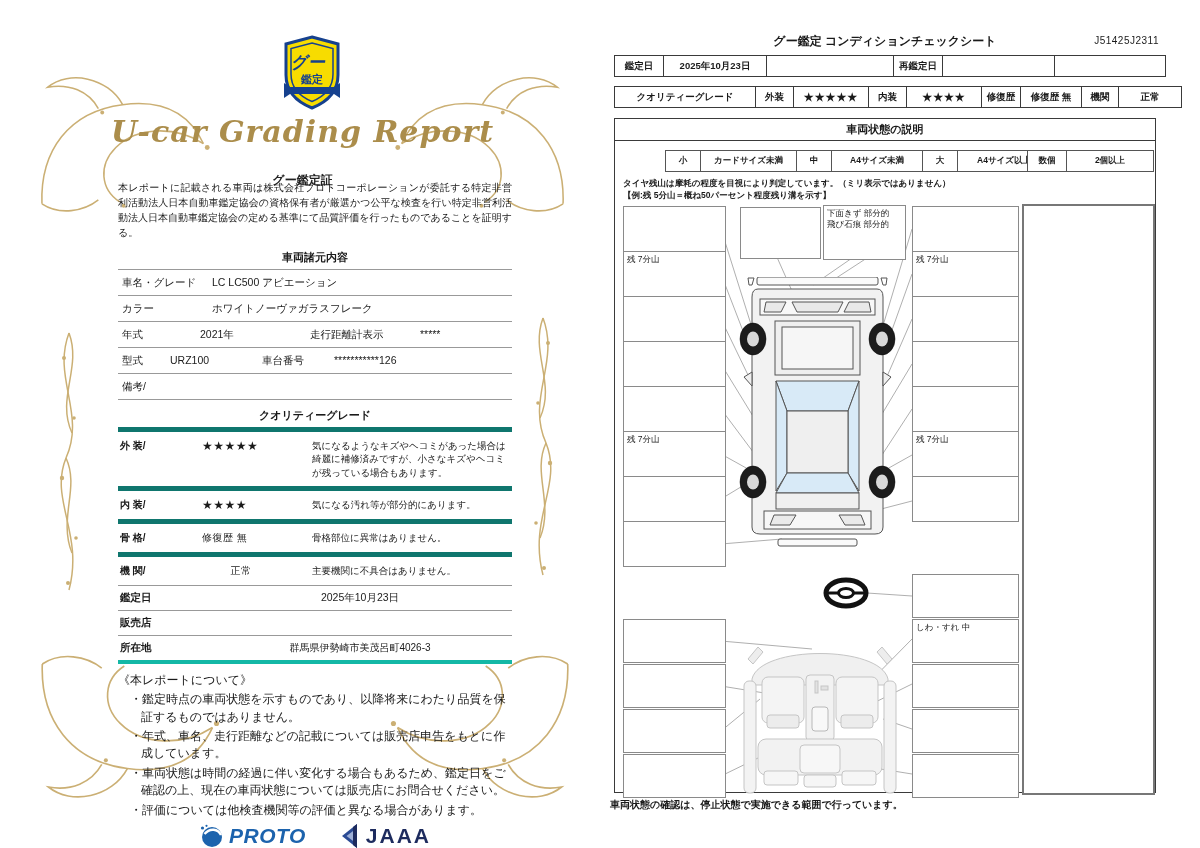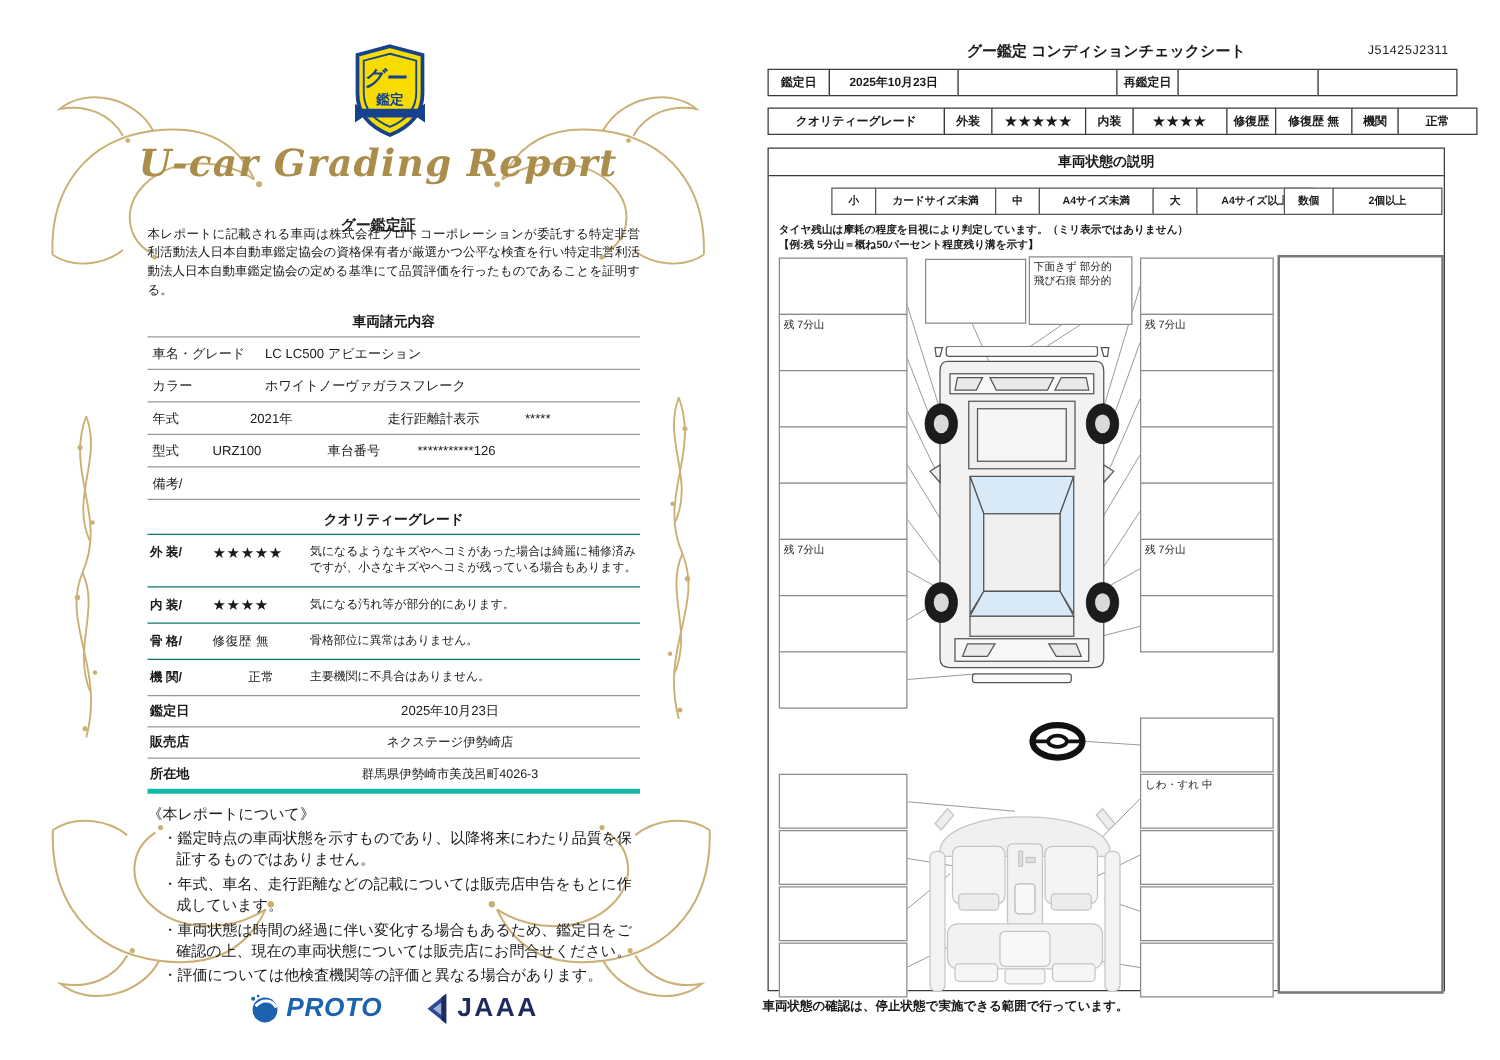--- a/index.html
+++ b/index.html
@@ -33,21 +33,21 @@
   .gr-title{position:absolute;top:86px;left:0;width:100%;text-align:center;
             font-family:"DejaVu Serif",serif;font-style:italic;font-weight:bold;
             font-size:30px;color:#ab8d4b;letter-spacing:1px;}
   .gr-sub{position:absolute;top:144px;left:0;width:100%;text-align:center;font-size:12px;font-weight:bold;color:#222;}
   #p1-content{position:absolute;left:88px;top:152px;width:394px;}
   .intro{font-size:10px;line-height:1.5;text-align:justify;margin:0 0 10px 0;}
   .sec-head{text-align:center;font-size:11px;font-weight:bold;margin:8px 0 4px 0;}
   .spec-row{display:flex;border-top:1px solid #999;padding:6px 4px 5px 4px;font-size:10.5px;align-items:baseline;}
   .spec-row.last{border-bottom:1px solid #999;}
   .sr-l{width:90px;flex-shrink:0;}
-  .grade-row{display:flex;border-top:1px solid #0f766e;padding:7px 2px;font-size:10px;align-items:flex-start;}
+  .grade-row{display:flex;border-top:5px solid #0f766e;padding:7px 2px;font-size:10px;align-items:flex-start;gap:32px;}
   .gr-l{width:50px;font-weight:bold;flex-shrink:0;}
   .gr-v{width:78px;flex-shrink:0;font-size:12px;letter-spacing:.5px;}
   .gr-v.txt{font-size:10px;}
   .gr-d{flex:1;font-size:9.5px;line-height:1.4;}
   .info-row{display:flex;border-top:1px solid #999;padding:5px 2px;font-size:10.5px;}
   .info-row.last{border-bottom:4px solid #14b8a6;align-items:center;}
   .ir-l{width:90px;flex-shrink:0;font-weight:bold;}
   .ir-v{flex:1;text-align:center;}
   .about{margin-top:8px;font-size:12px;line-height:1.45;}
   .about .ab-h{margin:0 0 2px 0;}
@@ -169,21 +169,20 @@
       <span class="gr-v txt" style="text-align:center">正常</span>
       <span class="gr-d">主要機関に不具合はありません。</span>
     </div>
 
     <div class="info-row">
       <span class="ir-l">鑑定日</span>
       <span class="ir-v">2025年10月23日</span>
     </div>
     <div class="info-row">
       <span class="ir-l">販売店</span>
-      <span class="ir-v" style="font-size:10px">ネクステージ伊勢崎店</span>
     </div>
     <div class="info-row last">
       <span class="ir-l">所在地</span>
       <span class="ir-v" style="font-size:10px">群馬県伊勢崎市美茂呂町4026-3</span>
     </div>
 
     <div class="about">
       <p class="ab-h">《本レポートについて》</p>
       <p class="ab-b">・鑑定時点の車両状態を示すものであり、以降将来にわたり品質を保証するものではありません。</p>
       <p class="ab-b">・年式、車名、走行距離などの記載については販売店申告をもとに作成しています。</p>

